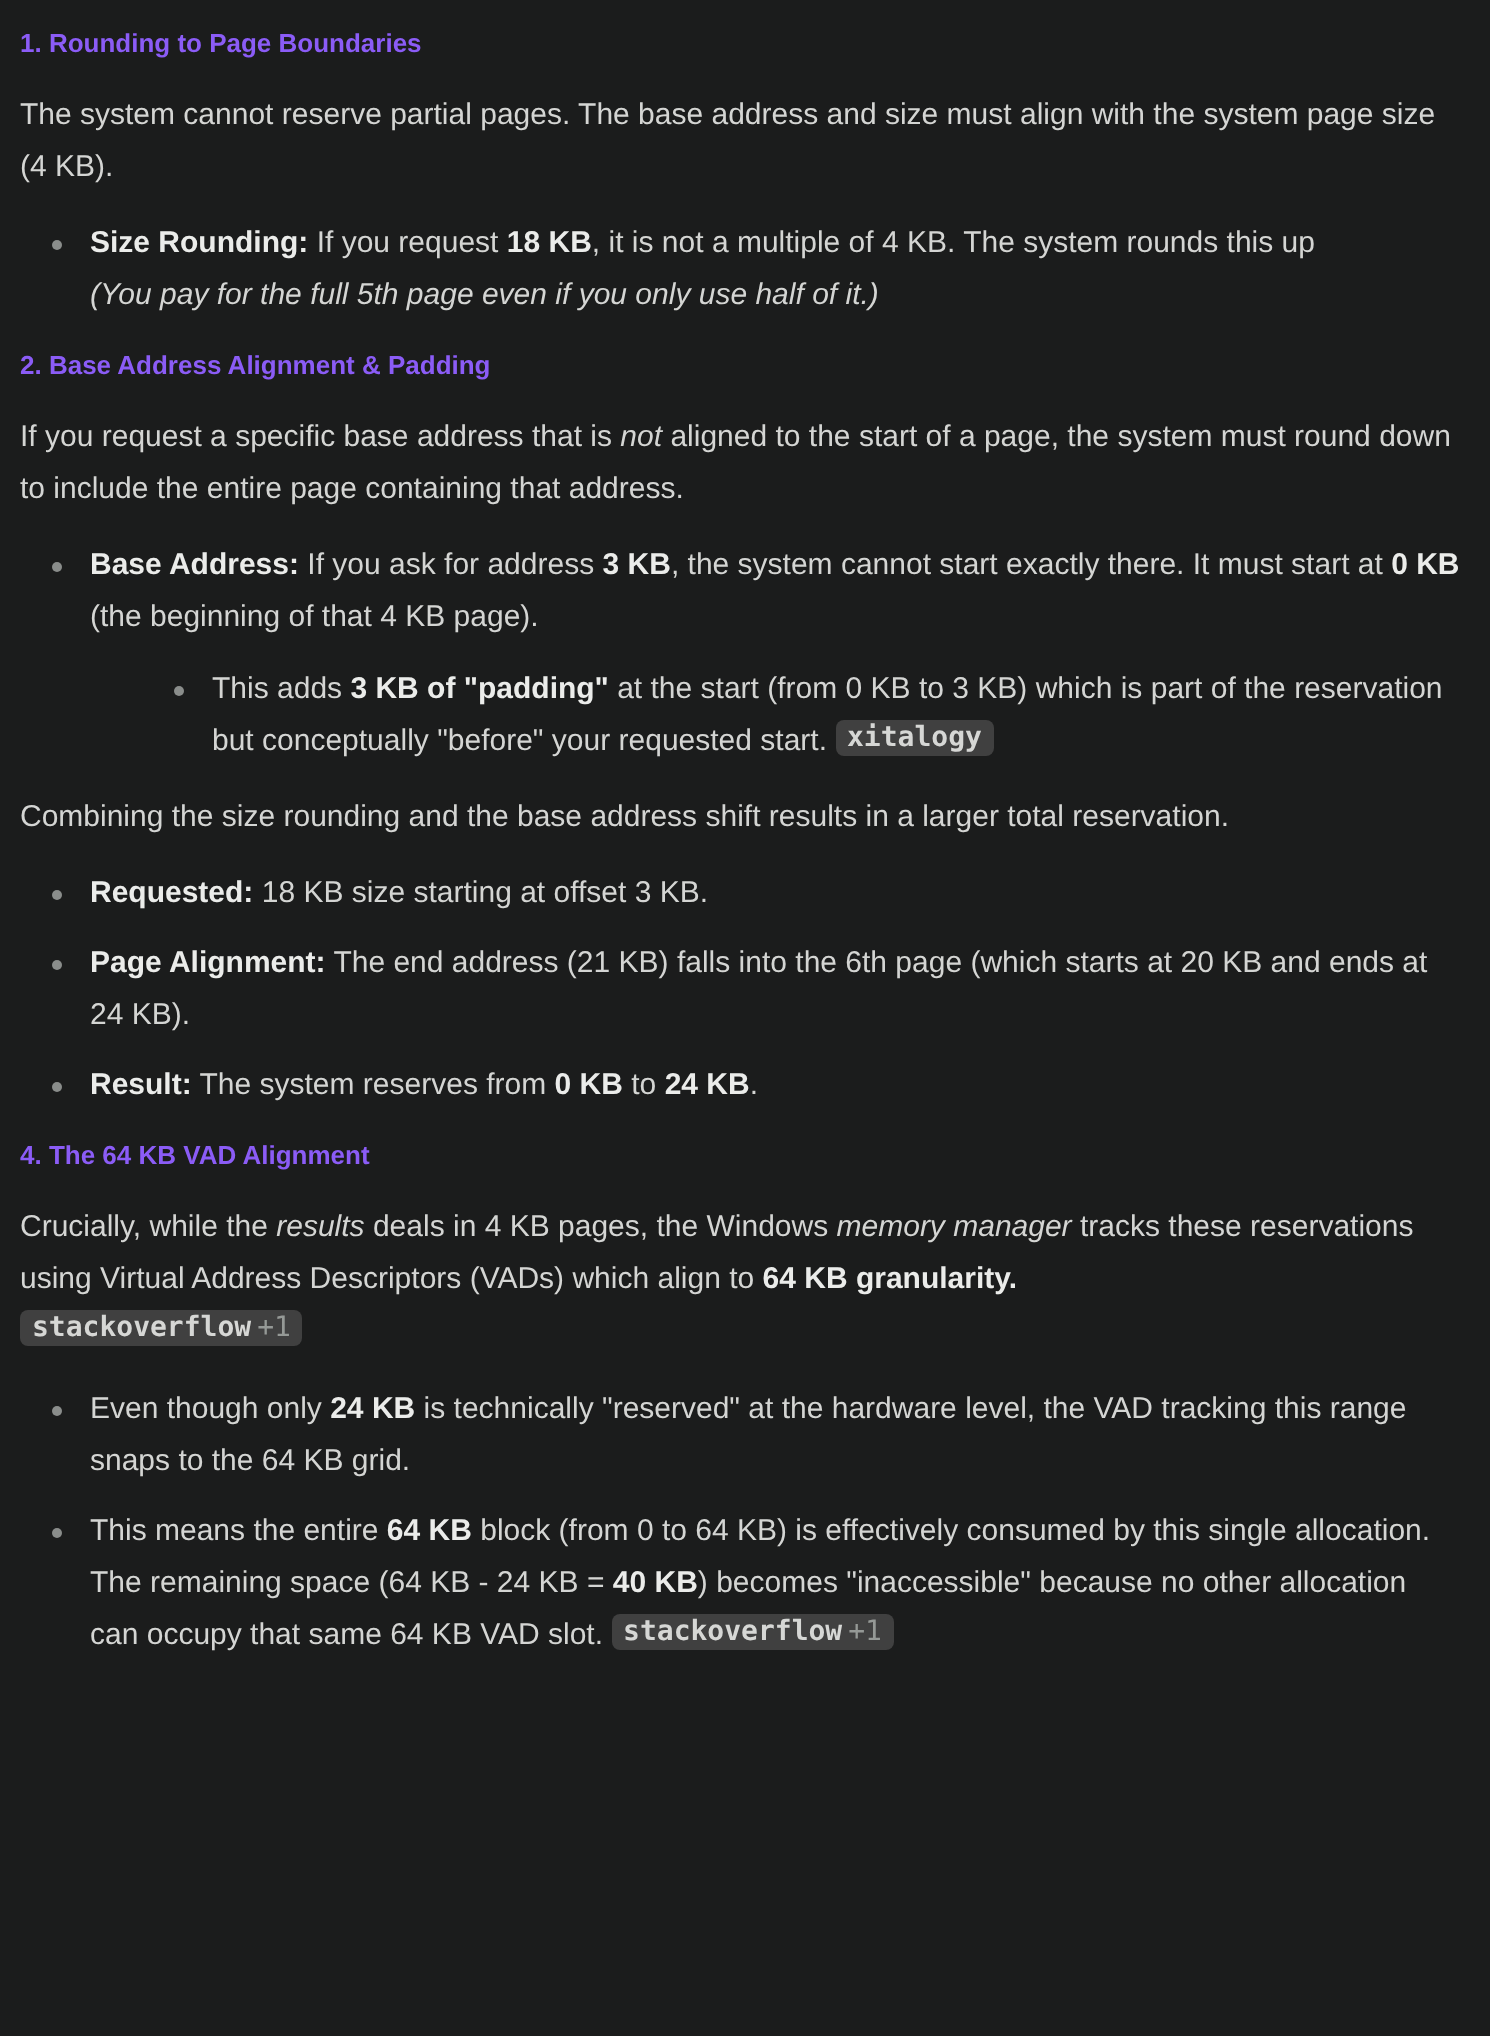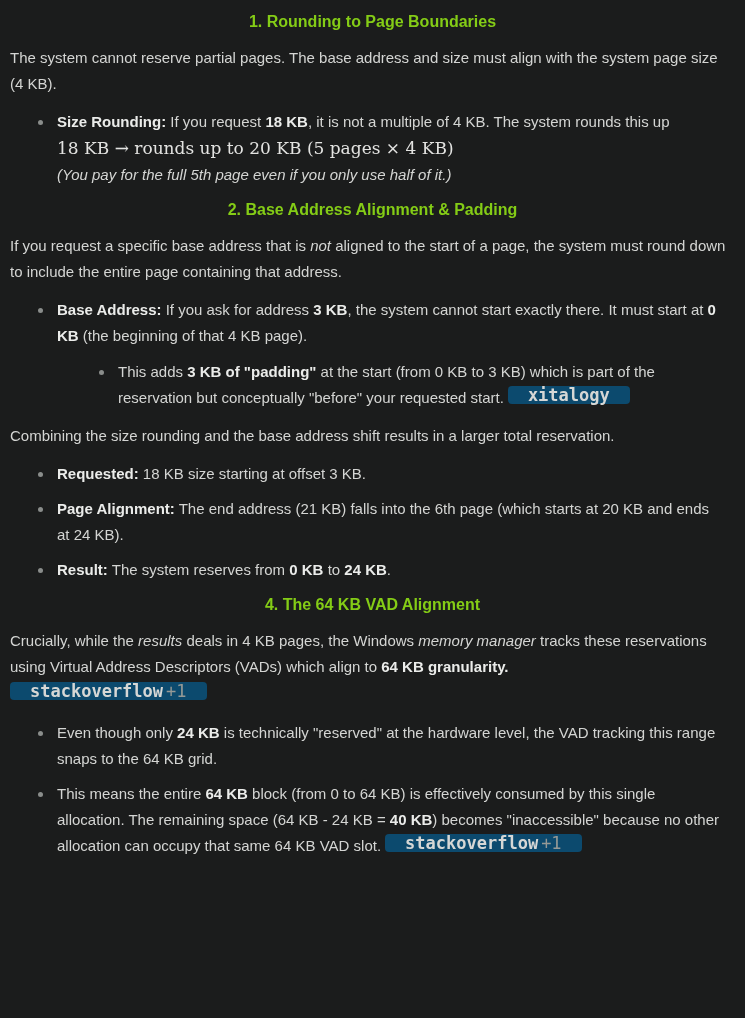--- a/index.html
+++ b/index.html
@@ -6,64 +6,63 @@
   html, body { margin: 0; padding: 0; }
   body {
     width: 745px; height: 1018px; overflow: hidden;
     background: #1b1c1c;
     color: #d4d5d3;
     font-family: "Liberation Sans", sans-serif;
     font-size: 15px; line-height: 26px;
   }
   .answer { padding: 12px 10px 4px 10px; }
   .hd {
-    font-weight: 700; font-size: 16px; line-height: 20px;
-    color: #84cc16; margin: 12px 0 13px; text-align: center;
+    font-weight: 700; font-size: 13px; line-height: 20px;
+    color: #8b5cf6; margin: 12px 0 13px;
   }
   .hd.first { margin-top: 0; }
   .para { margin: 0 0 12px; }
   .para.tight-after { margin-bottom: 2px; }
-  ul.blist { list-style: none; margin: 0 16px 12px; padding: 0; }
+  ul.blist { list-style: none; margin: 0 4px 12px; padding: 0; }
   ul.blist li { position: relative; padding-left: 31px; margin-bottom: 9px; }
   ul.blist li:last-child { margin-bottom: 0; }
   ul.blist li::before {
     content: ""; position: absolute; left: 12px; top: 10.5px;
     width: 5px; height: 5px; border-radius: 50%; background: #8a8d8b;
   }
   ul.nested { list-style: none; margin: 10px 0 0 30px; padding: 0; }
   .li-p { }
   .cont { margin-top: 7px; }
   .math {
     font-family: "DejaVu Serif", serif; font-size: 17px;
     line-height: 27px; color: #e3e3e1;
   }
   .bold { font-weight: 700; color: #ebecea; }
   .italic { font-style: italic; text-align: right; }
   .badge {
-    display: inline-block; background: #0c4a6e; border-radius: 4px;
-    padding: 0 20px; margin-left: 4px;
-    font-family: "DejaVu Sans Mono", monospace; font-size: 17px;
+    display: inline-block; background: #404040; border-radius: 4px;
+    padding: 0 6px; margin-left: 4px;
+    font-family: "DejaVu Sans Mono", monospace; font-size: 14px;
     line-height: 18px; font-weight: 700; color: #d6d7d5;
     vertical-align: 2px; white-space: nowrap; cursor: pointer;
   }
   .badge .badge-count { color: #959996; font-weight: 400; margin-left: 3px; }
   .badge-line { margin: 2px 0 16px; line-height: 20px; text-decoration: underline; }
   .badge-line .badge { margin-left: 0; }
 </style>
 </head>
 <body>
 
 <div class="answer">
 
   <div class="hd first">1. Rounding to Page Boundaries</div>
   <div class="para"><span>The system cannot reserve partial pages. The base address and size must align with the system page size (4 KB).</span></div>
   <ul class="blist">
     <li>
       <div class="li-p"><span class="bold">Size Rounding:</span><span> If you request </span><span class="bold">18 KB</span><span>, it is not a multiple of 4 KB. The system rounds this up</span></div>
-      <div class="math"><span>18 KB → rounds up to 20 KB (5 pages × 4 KB)</span></div>
       <div class="li-p"><span class="italic">(You pay for the full 5th page even if you only use half of it.)</span></div>
     </li>
   </ul>
 
   <div class="hd">2. Base Address Alignment &amp; Padding</div>
   <div class="para"><span>If you request a specific base address that is </span><span class="italic">not</span><span> aligned to the start of a page, the system must round down to include the entire page containing that address.</span></div>
   <ul class="blist">
     <li>
       <div class="li-p"><span class="bold">Base Address:</span><span> If you ask for address </span><span class="bold">3 KB</span><span>, the system cannot start exactly there. It must start at </span><span class="bold">0 KB</span><span> (the beginning of that 4 KB page).</span></div>
       <ul class="blist nested">

